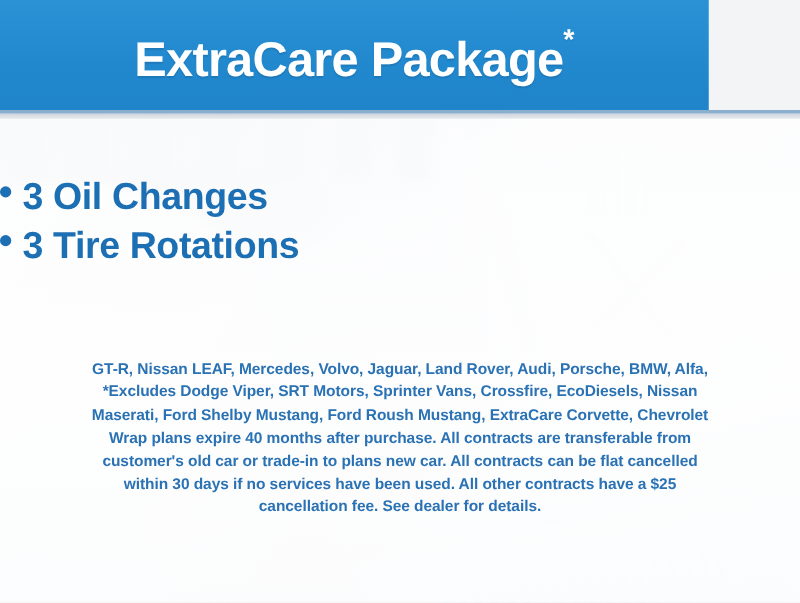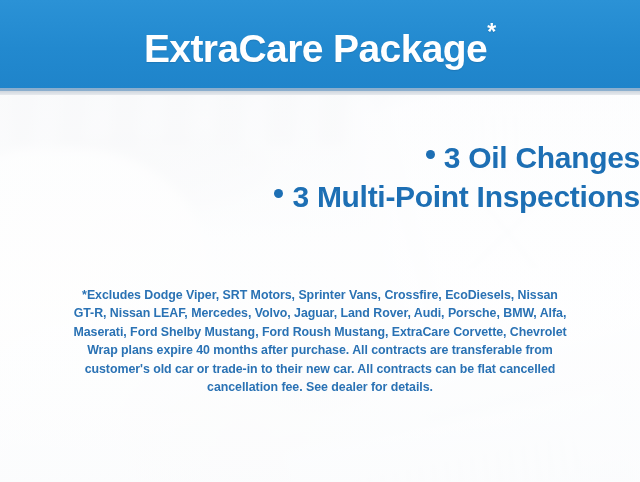--- a/index.html
+++ b/index.html
@@ -144,21 +144,21 @@
       linear-gradient(180deg, rgba(255,255,255,0.72) 0%, rgba(255,255,255,0.80) 40%, rgba(255,255,255,0.78) 100%);
   }
   .wash2 {
     position:absolute; left:0; top:0; right:0; bottom:0;
     background:linear-gradient(180deg, rgba(250,251,253,0.45) 0%, rgba(252,253,254,0.30) 55%, rgba(248,250,252,0.45) 100%);
   }
 
   
   .header {
     position:absolute; left:0; top:0;
-    width:640px; height:88px;
+    width:567px; height:88px;
     background:linear-gradient(180deg,#2b92d6 0%, #2289cf 55%, #1f84ca 100%);
     display:flex; align-items:center; justify-content:center;
     z-index:5;
     text-align:center;
   }
   .header-underline {
     position:absolute; left:0; top:88px; width:640px; height:3px;
     background:#2f6fa8;
     opacity:0.55;
     z-index:5;
@@ -182,21 +182,21 @@
     font-size:23px;
     vertical-align:22px;
     font-weight:bold;
     letter-spacing:0;
   }
 
   
   .bullets {
     position:absolute;
     left:0; right:0; top:138px;
-    text-align:right;
+    text-align:left;
     z-index:4;
   }
   .bullet-line {
     color:#1d6fb4;
     font-size:30px;
     font-weight:bold;
     line-height:39px;
     letter-spacing:-0.3px;
     white-space:nowrap;
   }
@@ -257,27 +257,28 @@
       <span>ExtraCare Package</span><span class="star">*</span>
     </div>
   </div>
   <div class="header-underline"></div>
   <div class="header-underline2"></div>
 
   <div class="bullets">
     <div class="bullet-line">
       <span class="dot"></span><span>3 Oil Changes</span>
     </div>
-    <div class="bullet-line l3">
-      <span class="dot"></span><span>3 Multi-Point Inspections</span>
+    <div class="bullet-line">
+      <span class="dot"></span><span>3 Tire Rotations</span>
     </div>
   </div>
 
   <div class="fine">
+    <div class="fine-line">GT-R, Nissan LEAF, Mercedes, Volvo, Jaguar, Land Rover, Audi, Porsche, BMW, Alfa,</div>
     <div class="fine-line">*Excludes Dodge Viper, SRT Motors, Sprinter Vans, Crossfire, EcoDiesels, Nissan</div>
-    <div class="fine-line">GT-R, Nissan LEAF, Mercedes, Volvo, Jaguar, Land Rover, Audi, Porsche, BMW, Alfa,</div>
     <div class="fine-line">Maserati, Ford Shelby Mustang, Ford Roush Mustang, ExtraCare Corvette, Chevrolet</div>
     <div class="fine-line">Wrap plans expire 40 months after purchase. All contracts are transferable from</div>
-    <div class="fine-line">customer's old car or trade-in to their new car. All contracts can be flat cancelled</div>
+    <div class="fine-line">customer's old car or trade-in to plans new car. All contracts can be flat cancelled</div>
+    <div class="fine-line">within 30 days if no services have been used. All other contracts have a $25</div>
     <div class="fine-line last">cancellation fee. See dealer for details.</div>
   </div>
 
 </div>
 
 </body></html>

